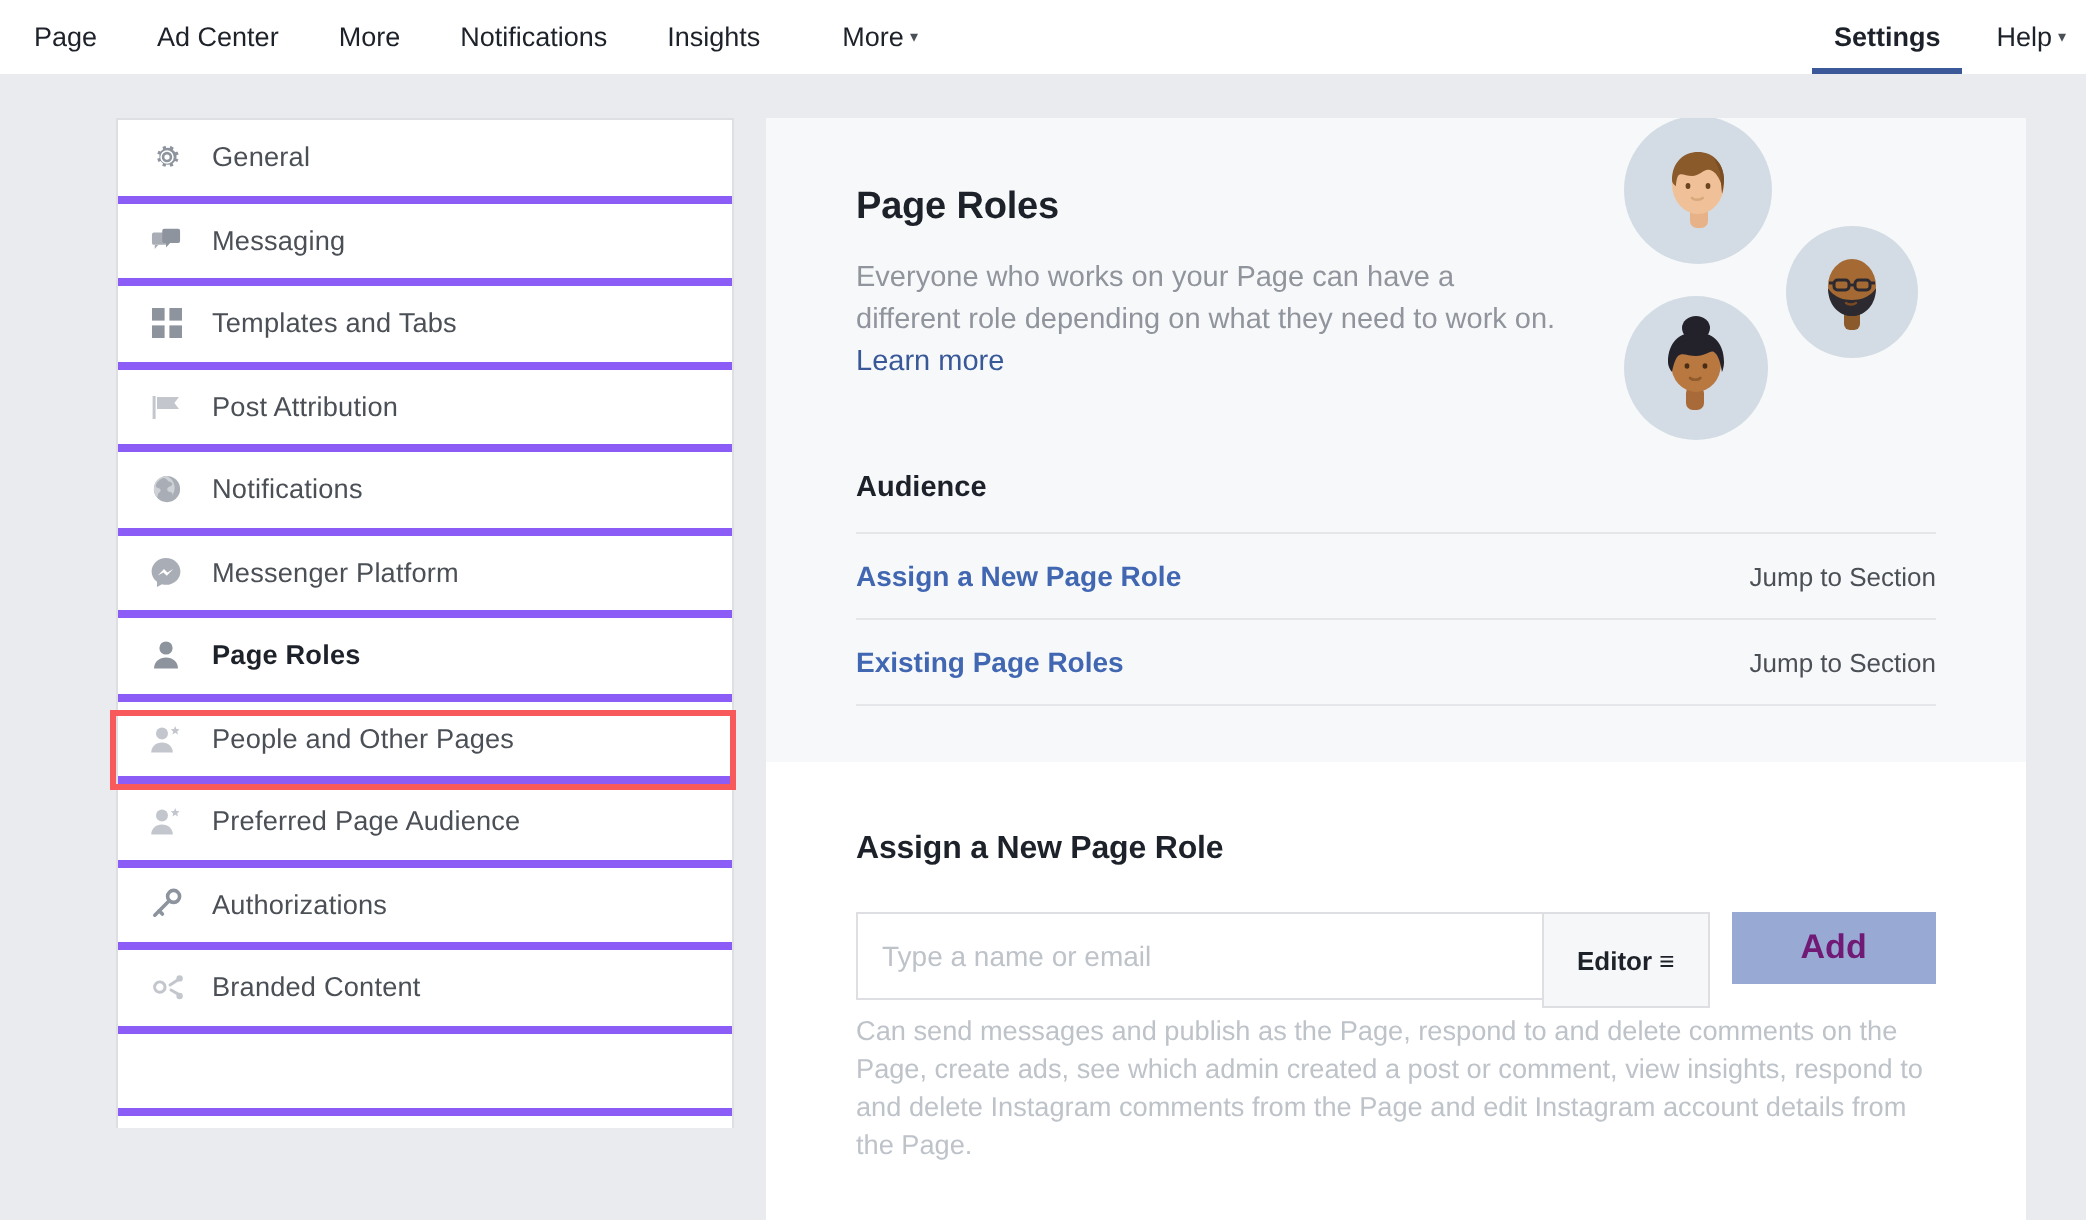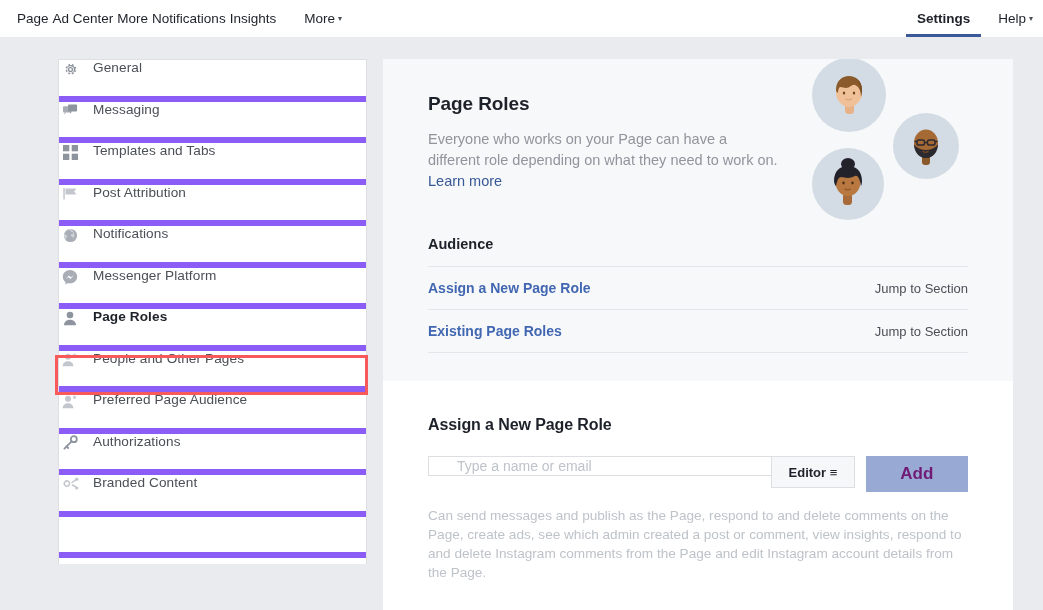--- a/index.html
+++ b/index.html
@@ -24,21 +24,21 @@
     align-items: center;
   }
   #topnav-left {
     display: flex;
     align-items: center;
     height: 37px;
   }
   .nav-item {
     font-size: 13.5px;
     color: #1d2129;
-    padding: 0 2px;
+    padding: 0 15px;
     height: 37px;
     line-height: 37px;
     white-space: nowrap;
     cursor: pointer;
     font-weight: 400;
   }
   .nav-item.first { padding-left: 17px; }
   .nav-more {
     font-size: 13.5px;
     color: #1d2129;
@@ -100,21 +100,23 @@
     width: 309px;
     background: #ffffff;
     border: 1px solid #dddfe2;
     border-bottom: none;
     overflow: hidden;
     height: 505px;
   }
   .side-item {
     height: 41.5px;
     display: flex;
-    border-bottom: 6px solid #8b5cf6;
+    align-items: center;
+    padding-left: 13px;
+    border-bottom: 4px solid #8b5cf6;
     cursor: pointer;
     background: #fff;
   }
   .side-icon {
     width: 22px;
     height: 18px;
     margin-right: 12px;
     flex: 0 0 22px;
     display: flex;
     align-items: center;
@@ -237,34 +239,34 @@
     letter-spacing: -0.1px;
   }
   #assign-form {
     margin-top: 22px;
     display: flex;
     align-items: stretch;
     height: 36px;
   }
   #name-input {
     width: 345px;
-    height: 20px;
+    height: 44px;
     border: 1px solid #dddfe2;
     border-right: none;
-    padding: 0 28px;
+    padding: 0 12px;
     font-size: 14px;
     color: #1d2129;
     font-family: "Liberation Sans", sans-serif;
     background: #fff;
     outline: none;
   }
   #name-input::placeholder { color: #bec3c9; }
   #role-select {
     width: 84px;
-    height: 32px;
+    height: 48px;
     border: 1px solid #dddfe2;
     background: #f6f7f9;
     display: flex;
     align-items: center;
     justify-content: center;
     font-size: 13px;
     font-weight: bold;
     color: #1d2129;
     cursor: pointer;
     white-space: nowrap;

